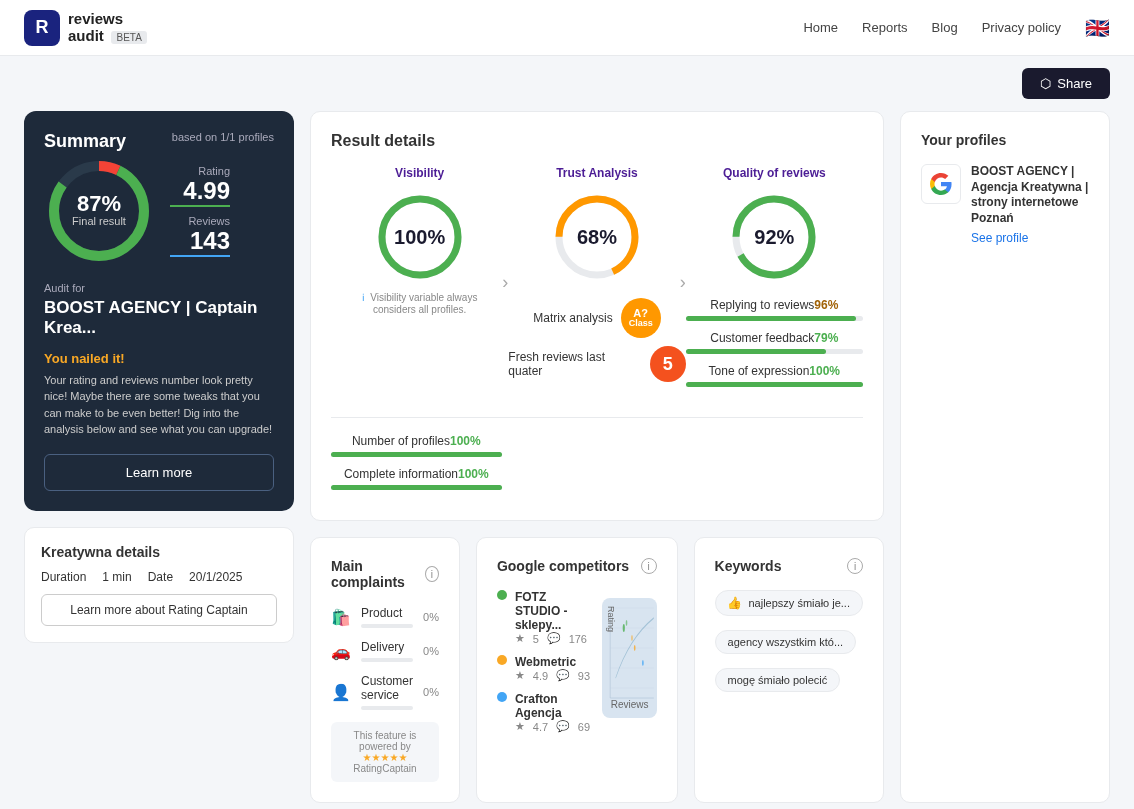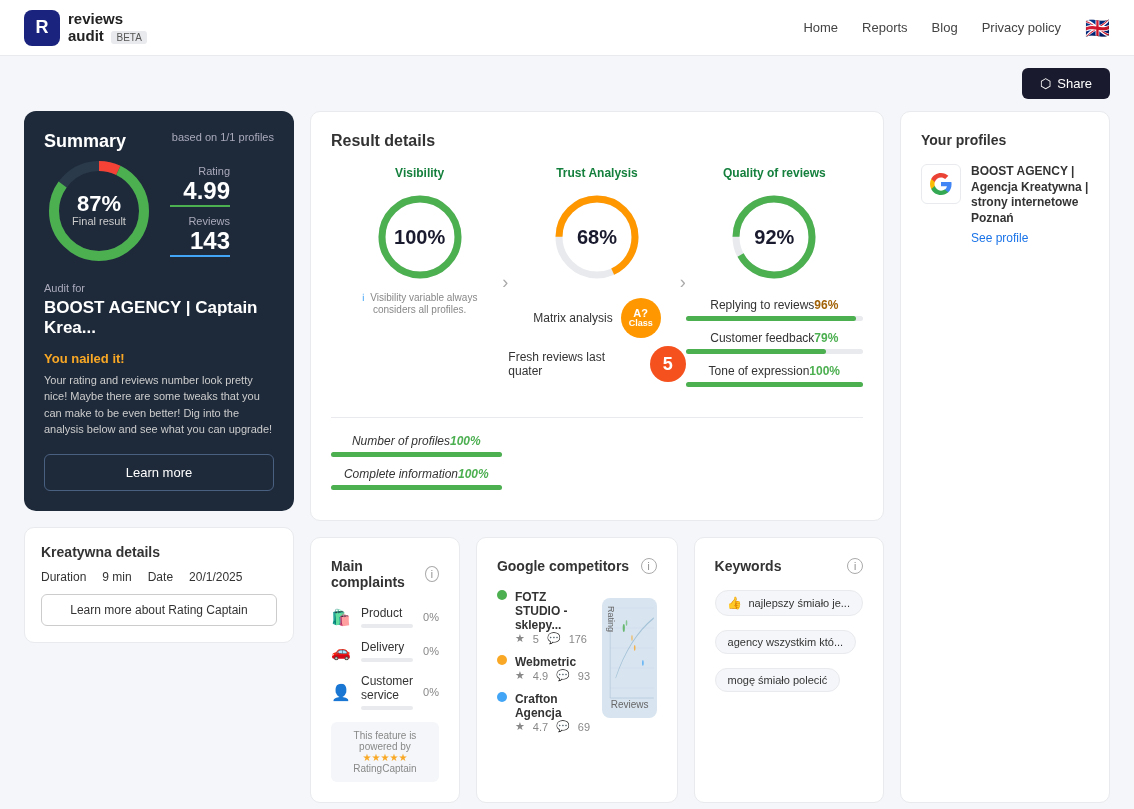--- a/index.html
+++ b/index.html
@@ -55,21 +55,21 @@
     .analysis-row { display: flex; gap: 16px; font-size: 12px; color: #555; margin-bottom: 10px; }
     .analysis-row span { color: #333; font-weight: 500; }
     .learn-more-btn { display: block; width: 100%; background: transparent; border: 1px solid #ccc; color: #333; padding: 8px; border-radius: 6px; cursor: pointer; font-size: 12px; text-align: center; }
 
     
     .result-card { background: #fff; border-radius: 10px; padding: 20px; border: 1px solid #e8eaed; }
     .result-title { font-size: 16px; font-weight: 700; margin-bottom: 16px; }
     .metrics-row { display: flex; gap: 0; border-bottom: 1px solid #e8eaed; padding-bottom: 20px; margin-bottom: 16px; }
     .metric-col { flex: 1; display: flex; flex-direction: column; align-items: center; position: relative; }
     .metric-col + .metric-col::before { content: '›'; position: absolute; left: -6px; top: 50%; transform: translateY(-50%); color: #aaa; font-size: 18px; }
-    .metric-title { font-size: 12px; color: #15803d; margin-bottom: 12px; font-weight: 600; }
+    .metric-title { font-size: 12px; color: #4c1d95; margin-bottom: 12px; font-weight: 600; }
     .circle-gauge { position: relative; width: 90px; height: 90px; margin-bottom: 8px; }
     .circle-gauge svg { width: 90px; height: 90px; }
     .circle-text { position: absolute; top: 50%; left: 50%; transform: translate(-50%, -50%); font-size: 20px; font-weight: 800; color: #1a1a2e; }
     .metric-note { font-size: 10px; color: #888; text-align: center; max-width: 140px; }
     .metric-note .info-icon { color: #42a5f5; margin-right: 3px; }
     .result-metric-row { display: flex; justify-content: center; align-items: center; margin-bottom: 4px; }
     .result-metric-label { font-size: 12px; color: #333; }
     .result-metric-pct { font-size: 12px; font-weight: 700; }
     .progress-bar { height: 5px; background: #e8eaed; border-radius: 3px; margin-bottom: 10px; }
     .progress-fill { height: 100%; border-radius: 3px; }
@@ -198,21 +198,21 @@
       <div class="audit-name">BOOST AGENCY | Captain Krea...</div>
       <div class="nailed-it">You nailed it!</div>
       <div class="nailed-desc">Your rating and reviews number look pretty nice! Maybe there are some tweaks that you can make to be even better! Dig into the analysis below and see what you can upgrade!</div>
       <button class="learn-btn">Learn more</button>
     </div>
 
     <div class="analysis-card">
       <div class="analysis-title">Kreatywna details</div>
       <div class="analysis-row">
         <span>Duration</span>
-        <span>9 min</span>
+        <span>1 min</span>
         <span>Date</span>
         <span>20/1/2025</span>
       </div>
       <button class="learn-more-btn">Learn more about Rating Captain</button>
     </div>
   </div>
 
   <div class="center-col">
 
     <div class="result-card">
@@ -286,21 +286,21 @@
               <span class="result-metric-label">Tone of expression</span>
               <span class="result-metric-pct" style="color:#4caf50;">100%</span>
             </div>
             <div class="progress-bar">
               <div class="progress-fill green-fill" style="width:100%;"></div>
             </div>
           </div>
         </div>
       </div>
 
-      <div style="display:flex;gap:20px;font-style:italic;">
+      <div style="display:flex;gap:20px;">
         <div style="flex:1;">
           <div class="result-metric-row">
             <span class="result-metric-label">Number of profiles</span>
             <span class="result-metric-pct" style="color:#4caf50;">100%</span>
           </div>
           <div class="progress-bar">
             <div class="progress-fill green-fill" style="width:100%;"></div>
           </div>
           <div class="result-metric-row">
             <span class="result-metric-label">Complete information</span>

